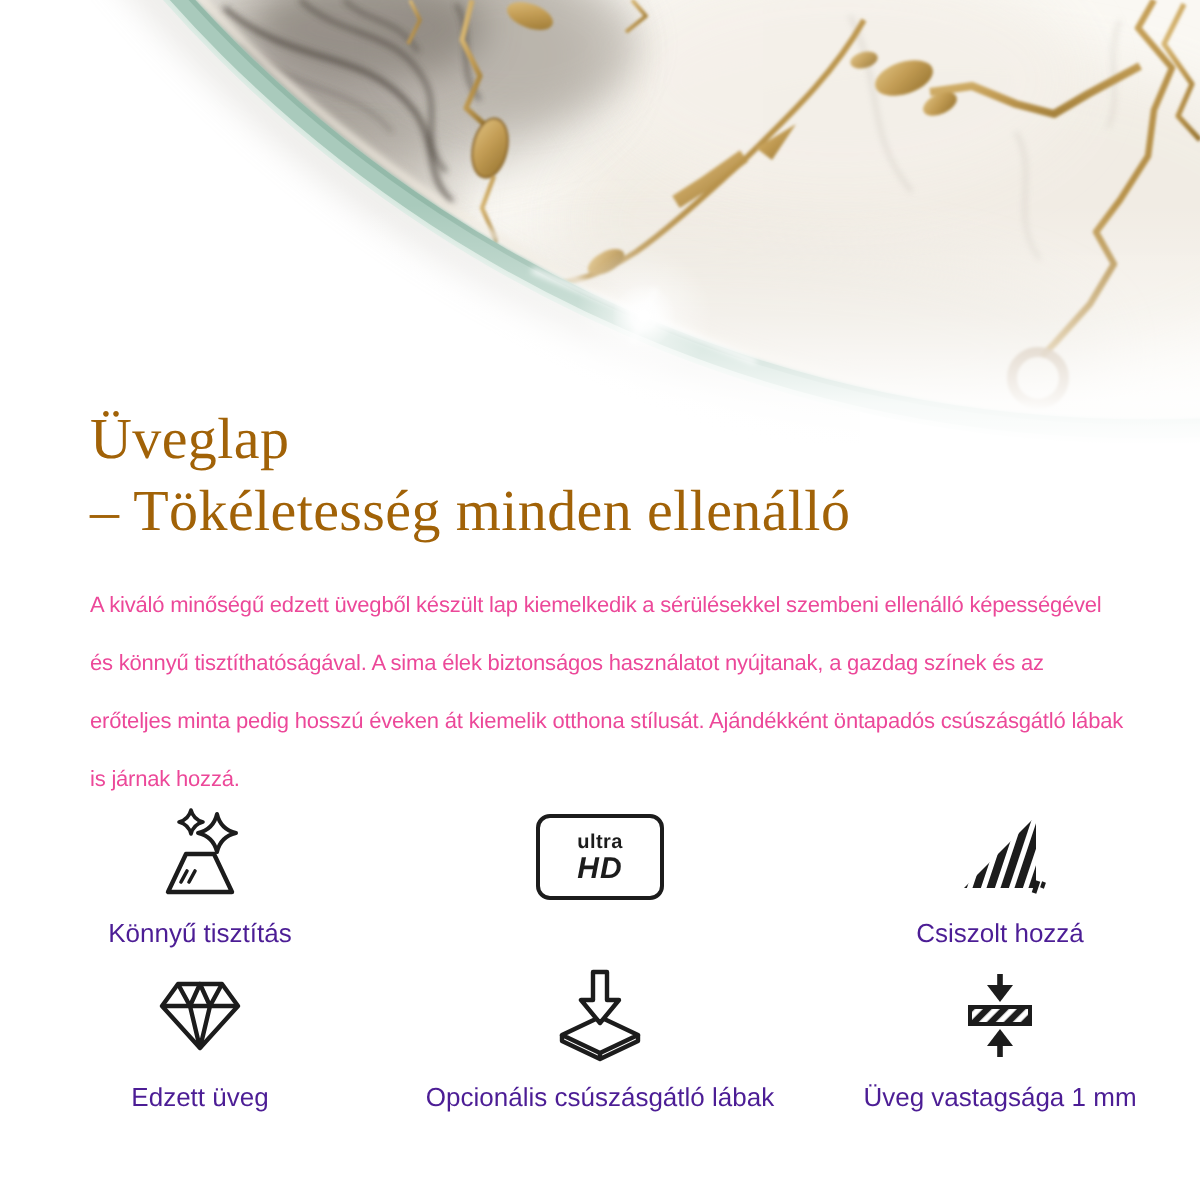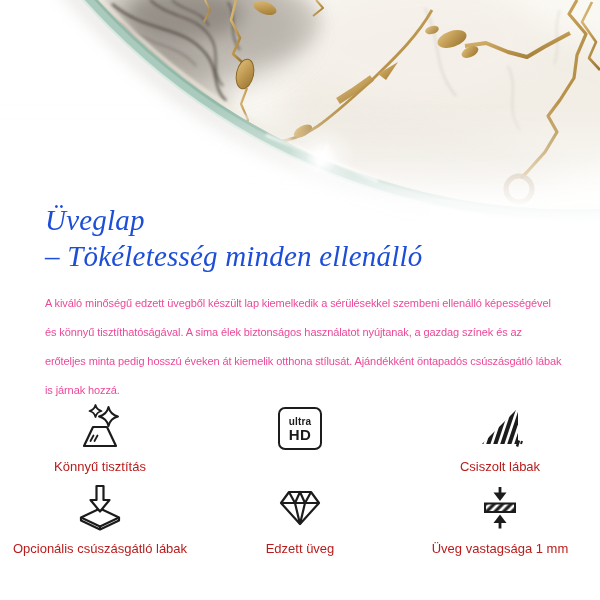--- a/index.html
+++ b/index.html
@@ -4,39 +4,39 @@
 <style>
   html,body{margin:0;padding:0;}
   body{
     width:600px;height:600px;background:#ffffff;position:relative;overflow:hidden;
     font-family:"Liberation Sans",sans-serif;color:#1c1c1c;
   }
   .hero{position:absolute;top:0;left:0;width:600px;height:230px;display:block;}
   .title{
     position:absolute;left:45px;top:202px;
     font-family:"Liberation Serif",serif;font-weight:400;
-    font-size:29px;line-height:36px;color:#1d4ed8;letter-spacing:.2px;font-style:italic;
+    font-size:29px;line-height:36px;color:#a16207;letter-spacing:.2px;
   }
   .desc{
     position:absolute;left:45px;top:289px;width:520px;
     font-size:11px;line-height:29px;color:#ec4899;letter-spacing:-0.1px;
   }
   .features{
     position:absolute;left:0;top:406px;width:600px;
     display:grid;grid-template-columns:1fr 1fr 1fr;row-gap:14px;
   }
   .feature{display:flex;flex-direction:column;align-items:center;}
   .icon-box{height:44px;display:flex;align-items:flex-end;justify-content:center;}
-  .flabel{margin-top:9px;font-size:13px;line-height:15px;color:#b91c1c;text-align:center;}
+  .flabel{margin-top:9px;font-size:13px;line-height:15px;color:#4c1d95;text-align:center;}
   .uhd{
-    box-sizing:border-box;width:44px;height:43px;border:2.5px solid #1c1c1c;border-radius:7px;
+    box-sizing:border-box;width:64px;height:43px;border:2.5px solid #1c1c1c;border-radius:7px;
     display:flex;flex-direction:column;align-items:center;justify-content:center;color:#1c1c1c;
   }
   .uhd .t1{font-size:10px;font-weight:700;line-height:11px;letter-spacing:.2px;}
-  .uhd .t2{font-size:15px;font-weight:700;line-height:15px;letter-spacing:.5px;}
+  .uhd .t2{font-size:15px;font-weight:700;line-height:15px;letter-spacing:.5px;font-style:italic;}
   .ic{display:block;}
 </style>
 </head>
 <body>
 
 <svg class="hero" viewBox="0 0 600 230" aria-hidden="true">
   <defs>
     <clipPath id="disc">
         <circle cx="574" cy="-436" r="646"></circle>
       </clipPath>
@@ -195,49 +195,49 @@
           <line x1="11" y1="46" x2="24" y2="7"></line>
           <line x1="18" y1="46" x2="31" y2="7"></line>
           <line x1="25" y1="46" x2="38" y2="7"></line>
           <line x1="32" y1="46" x2="45" y2="7"></line>
           <line x1="39" y1="46" x2="52" y2="7"></line>
         </g>
         <line x1="41" y1="44.5" x2="43" y2="38.5" stroke="#1c1c1c" stroke-width="2.4"></line>
         <line x1="45" y1="42" x2="46" y2="39" stroke="#1c1c1c" stroke-width="2"></line>
       </svg>
     </div>
-    <div class="flabel">Csiszolt lábak</div>
-  </div>
-
-  <div class="feature">
-    <div class="icon-box">
-      <svg class="ic" width="48" height="48" viewBox="0 0 48 48">
-        <g fill="none" stroke="#1c1c1c" stroke-width="2.2" stroke-linejoin="round">
-          <path d="M5 33.5 L24 24.5 L43 33.5 L24 42.5 Z"></path>
-          <path d="M5 33.5 L5 36.5 L24 45.5 L43 36.5 L43 33.5"></path>
-          <path d="M24 42.5 L24 45.5"></path>
-          <path d="M20.5 2 L27.5 2 L27.5 16 L33.5 16 L24 27.5 L14.5 16 L20.5 16 Z" fill="#ffffff"></path>
-        </g>
-      </svg>
-    </div>
-    <div class="flabel">Opcionális csúszásgátló lábak</div>
+    <div class="flabel">Csiszolt hozzá</div>
   </div>
 
   <div class="feature">
     <div class="icon-box">
       <svg class="ic" width="48" height="44" viewBox="0 0 48 44">
         <g fill="none" stroke="#1c1c1c" stroke-width="2.2" stroke-linejoin="round">
           <path d="M13 4 L35 4 L43 15 L24 36 L5 15 Z"></path>
           <path d="M5 15 L43 15"></path>
           <path d="M13 4 L19 15 L24 4 L29 15 L35 4"></path>
           <path d="M19 15 L24 36 M29 15 L24 36"></path>
         </g>
       </svg>
     </div>
     <div class="flabel">Edzett üveg</div>
+  </div>
+
+  <div class="feature">
+    <div class="icon-box">
+      <svg class="ic" width="48" height="48" viewBox="0 0 48 48">
+        <g fill="none" stroke="#1c1c1c" stroke-width="2.2" stroke-linejoin="round">
+          <path d="M5 33.5 L24 24.5 L43 33.5 L24 42.5 Z"></path>
+          <path d="M5 33.5 L5 36.5 L24 45.5 L43 36.5 L43 33.5"></path>
+          <path d="M24 42.5 L24 45.5"></path>
+          <path d="M20.5 2 L27.5 2 L27.5 16 L33.5 16 L24 27.5 L14.5 16 L20.5 16 Z" fill="#ffffff"></path>
+        </g>
+      </svg>
+    </div>
+    <div class="flabel">Opcionális csúszásgátló lábak</div>
   </div>
 
   <div class="feature">
     <div class="icon-box">
       <svg class="ic" width="48" height="48" viewBox="0 0 48 48">
         <defs>
           <pattern id="hatchP" width="6" height="6" patternUnits="userSpaceOnUse" patternTransform="rotate(45)">
             <rect width="6" height="6" fill="#ffffff"></rect>
             <line x1="3" y1="0" x2="3" y2="6" stroke="#1c1c1c" stroke-width="3.2"></line>
           </pattern>

